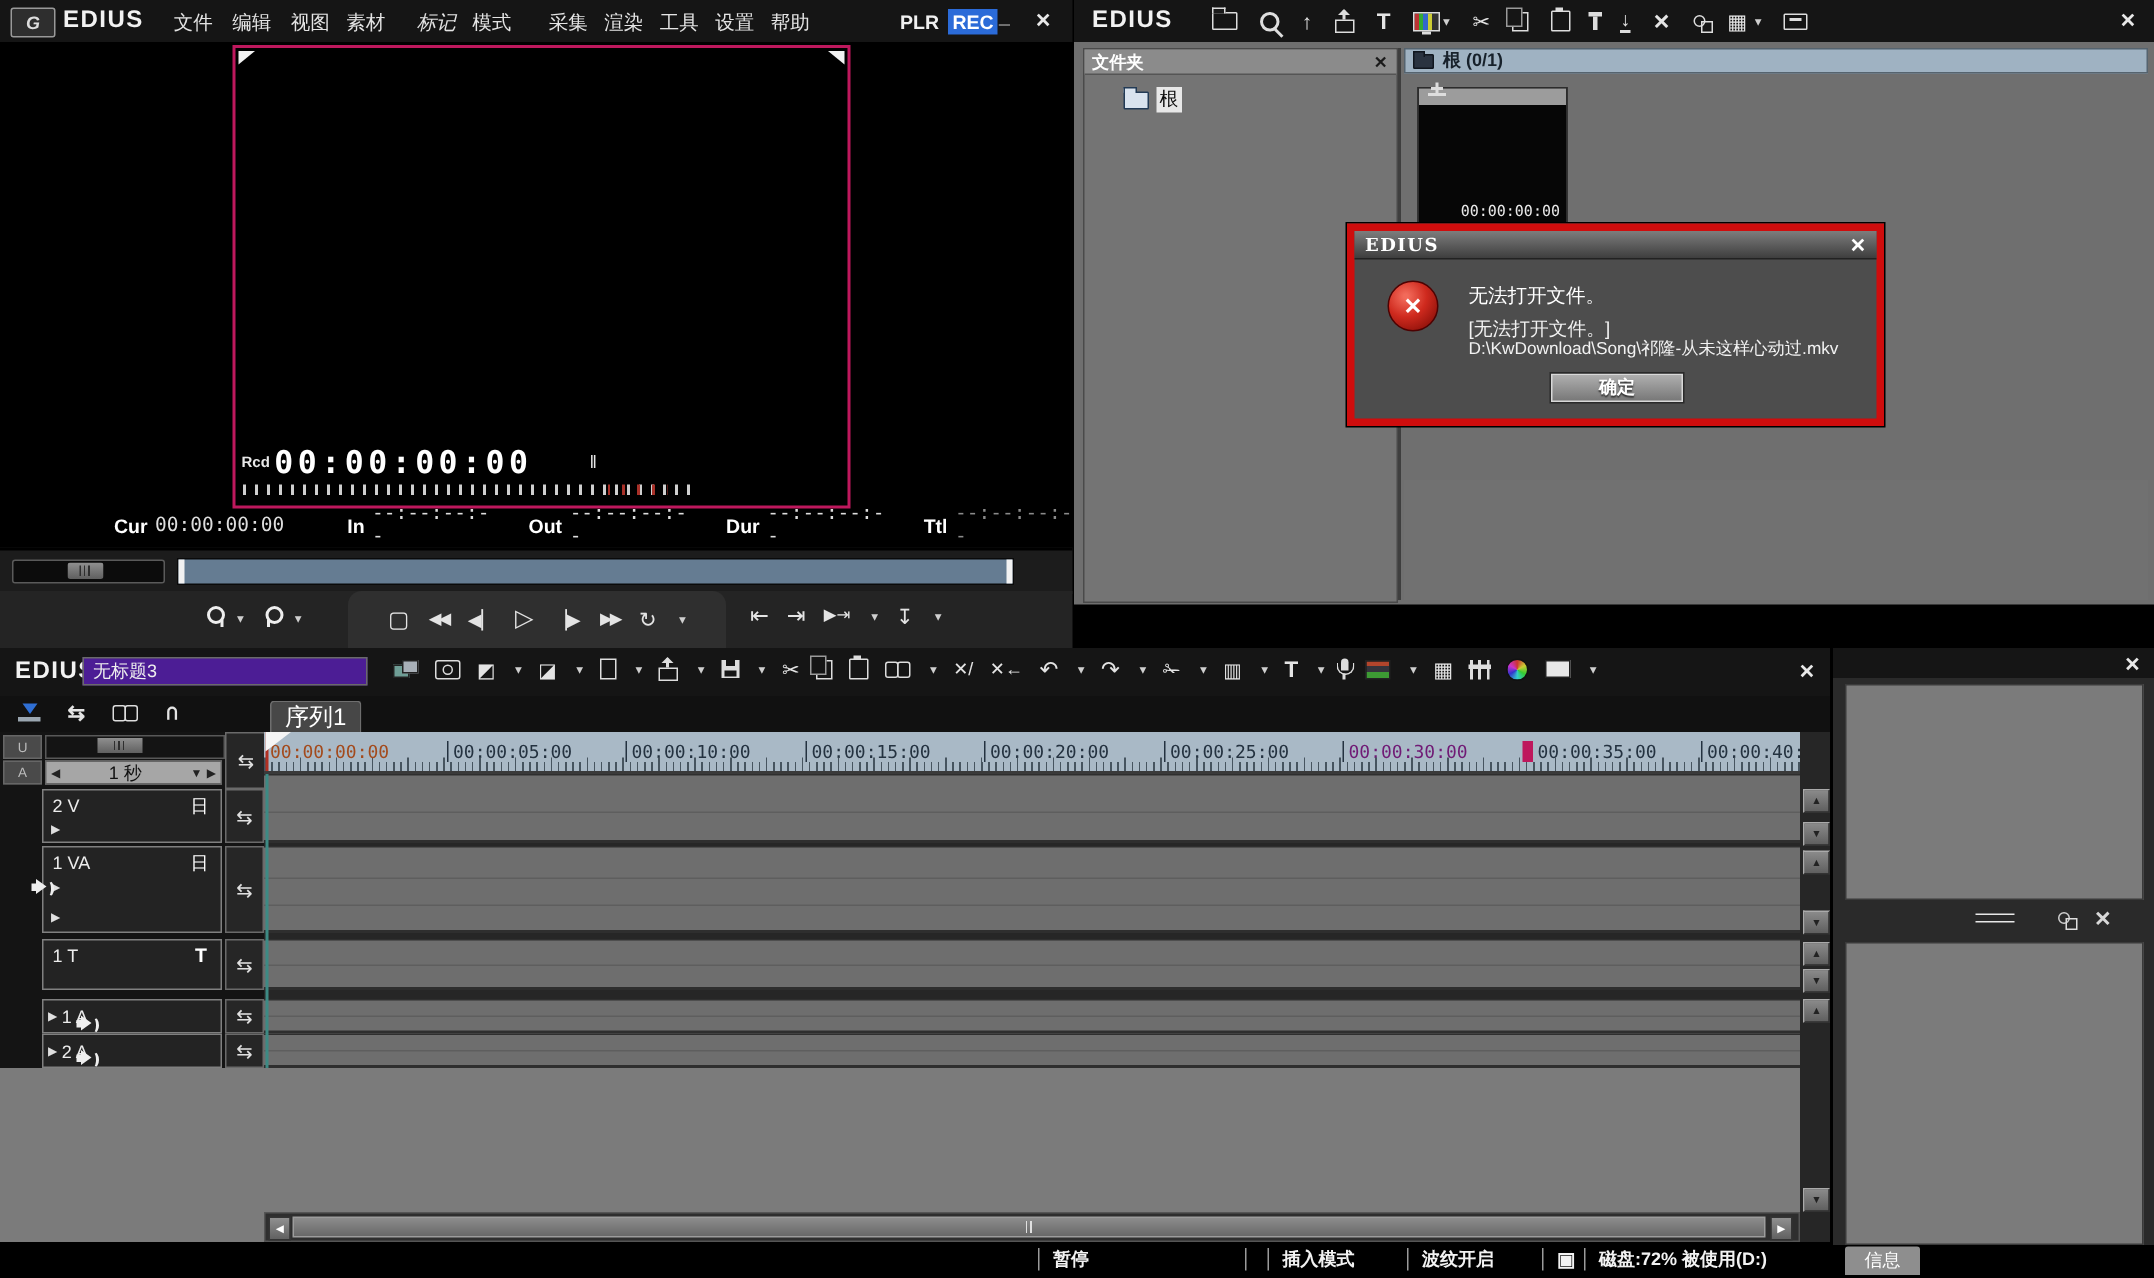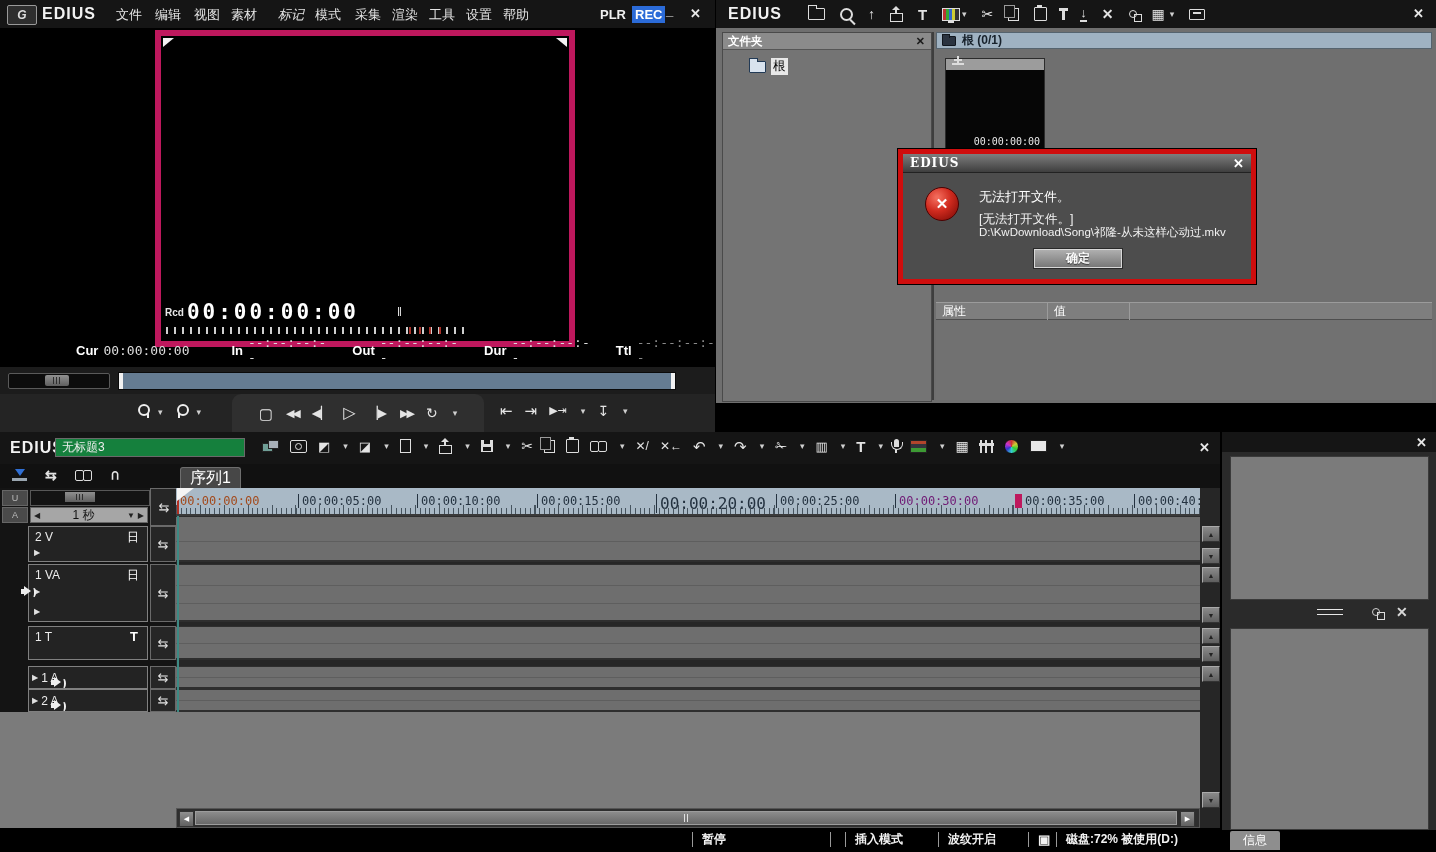--- a/index.html
+++ b/index.html
@@ -94,32 +94,32 @@
   <div class="ab" style="left:0;top:0;width:715px;height:432px;background:#000;">
     <div class="ab fx titlebar" style="left:0;top:0;width:715px;height:28px;">
       <span class="ab fx" style="left:7px;top:5px;width:28px;height:18px;border:1px solid #999;background:#2e2e2e;border-radius:2px;justify-content:center;font-style:italic;font-weight:bold;font-size:12px;color:#ddd;">G</span>
       <span class="brand" style="margin-left:42px;">EDIUS</span>
       <span class="g" style="margin-left:20px;">文件</span>
       <span class="g" style="margin-left:13px;">编辑</span>
       <span class="g" style="margin-left:13px;">视图</span>
       <span class="g" style="margin-left:11px;">素材</span>
       <span class="g" style="margin-left:21px;font-style:italic;">标记</span>
       <span class="g" style="margin-left:11px;">模式</span>
-      <span class="g" style="margin-left:14px;">采集</span>
+      <span class="g" style="margin-left:25px;">采集</span>
       <span class="g" style="margin-left:11px;">渲染</span>
       <span class="g" style="margin-left:11px;">工具</span>
       <span class="g" style="margin-left:11px;">设置</span>
       <span class="g" style="margin-left:11px;">帮助</span>
       <span class="ab" style="left:600px;top:7px;font-weight:bold;font-size:13px;color:#f0f0f0;">PLR</span>
       <span class="ab" style="left:632px;top:6px;font-weight:bold;font-size:13px;color:#fff;background:#2b6bd8;padding:1px 3px;">REC</span>
       <span class="ab xbtn" style="left:666px;top:3px;">_</span>
       <span class="ab xbtn" style="left:690px;top:6px;">✕</span>
     </div>
 
-    <div class="ab" style="left:155px;top:30px;width:408px;height:305px;border:6px solid #be185d;background:#000;">
+    <div class="ab" style="left:155px;top:30px;width:408px;height:305px;border:2px solid #be185d;background:#000;">
       <span class="ab" style="left:2px;top:2px;width:0;height:0;border-top:9px solid #f2f2f2;border-right:11px solid transparent;"></span>
       <span class="ab" style="right:2px;top:2px;width:0;height:0;border-top:9px solid #f2f2f2;border-left:11px solid transparent;"></span>
       <div class="ab fx" style="left:4px;bottom:17px;">
         <span style="font-size:10px;font-weight:bold;color:#e8e8e8;margin-right:3px;">Rcd</span>
         <span class="tc" style="font-size:21px;font-weight:bold;color:#fff;letter-spacing:3px;">00:00:00:00</span>
         <span style="font-size:12px;color:#e8e8e8;margin-left:38px;">‖</span>
       </div>
       <div class="ab" style="left:5px;bottom:7px;width:300px;height:7px;background:repeating-linear-gradient(90deg,#cfcfcf 0 2px,transparent 2px 8px);"></div>
       <div class="ab" style="left:248px;bottom:7px;width:40px;height:7px;background:repeating-linear-gradient(90deg,#a83028 0 2px,transparent 2px 10px);"></div>
     </div>
@@ -238,33 +238,29 @@
         <span class="ic ic-folder dk" style="margin-left:5px;"></span>
         <span style="margin-left:6px;font-size:12px;font-weight:bold;color:#17212b;">根 (0/1)</span>
       </div>
 
       <div class="ab" style="left:229px;top:30px;width:98px;height:92px;background:#060606;border:1px solid #2c2c2c;">
         <div class="ab" style="left:0;top:0;width:100%;height:11px;background:#9c9c9c;"></div>
         <span class="ic ic-clip ab" style="left:6px;bottom:6px;"></span>
         <span class="tc ab" style="right:4px;bottom:4px;font-size:10px;color:#e8e8e8;">00:00:00:00</span>
       </div>
 
-      <div class="ab fx" style="left:220px;top:274px;width:496px;height:18px;background:#7e7e7e;border-top:1px solid #9b9b9b;border-bottom:1px solid #4e4e4e;box-sizing:border-box;">
-        <span style="width:112px;padding-left:6px;font-size:12px;color:#fff;border-right:1px solid #9b9b9b;box-sizing:border-box;">属性</span>
-        <span style="width:82px;padding-left:6px;font-size:12px;color:#fff;border-right:1px solid #9b9b9b;box-sizing:border-box;">值</span>
-      </div>
       <div class="ab" style="left:220px;top:292px;width:496px;height:80px;background:#717171;"></div>
     </div>
 
   </div>
 
   <div class="ab" style="left:0;top:432px;width:1220px;height:420px;background:#000;">
     <div class="ab fx titlebar" style="left:0;top:0;width:1220px;height:32px;">
       <span class="brand" style="margin-left:10px;">EDIUS</span>
-      <span class="ab fx" style="left:55px;top:6px;width:190px;height:19px;background:#15803d;border:1px solid #6a6a6a;color:#eee;font-size:12px;padding-left:6px;box-sizing:border-box;">无标题3</span>
+      <span class="ab fx" style="left:55px;top:6px;width:190px;height:19px;background:#4c1d95;border:1px solid #6a6a6a;color:#eee;font-size:12px;padding-left:6px;box-sizing:border-box;">无标题3</span>
       <div class="ab fx" style="left:262px;top:6px;gap:11px;">
         <span class="tbtn">
             <span class="ic ic-frames"></span>
           </span>
         <span class="tbtn">
             <span class="ic ic-cam"></span>
           </span>
         <span class="tbtn g" style="font-size:13px;">◩</span>
           <span class="dd">▾</span>
         <span class="tbtn g" style="font-size:13px;">◪</span>
@@ -405,21 +401,21 @@
         <div class="patch" style="top:201px;height:23px;box-sizing:border-box;">
             <span>⇆</span>
           </div>
       </div>
 
       <div class="ab" style="left:176px;top:0;width:1024px;height:28px;background:#a9b9c6;border-bottom:2px solid #3a3a3a;box-sizing:border-box;overflow:hidden;">
         <span class="tc ab" style="left:4px;top:6px;font-size:12px;color:#a34a1c;z-index:1;">00:00:00:00</span>
         <span class="tc ab" style="left:122px;top:6px;font-size:12px;color:#243240;border-left:1px solid #243240;padding-left:3px;">00:00:05:00</span>
         <span class="tc ab" style="left:241px;top:6px;font-size:12px;color:#243240;border-left:1px solid #243240;padding-left:3px;">00:00:10:00</span>
         <span class="tc ab" style="left:361px;top:6px;font-size:12px;color:#243240;border-left:1px solid #243240;padding-left:3px;">00:00:15:00</span>
-        <span class="tc ab" style="left:480px;top:6px;font-size:16px;color:#243240;border-left:1px solid #243240;padding-left:3px;">00:00:20:00</span>
+        <span class="tc ab" style="left:480px;top:6px;font-size:12px;color:#243240;border-left:1px solid #243240;padding-left:3px;">00:00:20:00</span>
         <span class="tc ab" style="left:600px;top:6px;font-size:12px;color:#243240;border-left:1px solid #243240;padding-left:3px;">00:00:25:00</span>
         <span class="tc ab" style="left:719px;top:6px;font-size:12px;color:#701a75;border-left:1px solid #243240;padding-left:3px;">00:00:30:00</span>
         <span class="tc ab" style="left:839px;top:6px;font-size:12px;color:#243240;border-left:7px solid #be185d;padding-left:3px;">00:00:35:00</span>
         <span class="tc ab" style="left:958px;top:6px;font-size:12px;color:#243240;border-left:1px solid #243240;padding-left:3px;">00:00:40:0</span>
         <div class="ab" style="left:0;right:0;bottom:0;height:6px;background:repeating-linear-gradient(90deg,#46545f 0 1px,transparent 1px 4.78px);"></div>
         <div class="ab" style="left:0;right:0;bottom:0;height:9px;background:repeating-linear-gradient(90deg,#46545f 0 1px,transparent 1px 23.9px);"></div>
         <div class="ab" style="left:1px;top:0;width:2px;height:28px;background:#b23022;z-index:2;"></div>
         <div class="ab" style="left:1px;top:0;width:0;height:0;border-top:13px solid #f5f5f5;border-right:17px solid transparent;z-index:3;"></div>
       </div>
 

